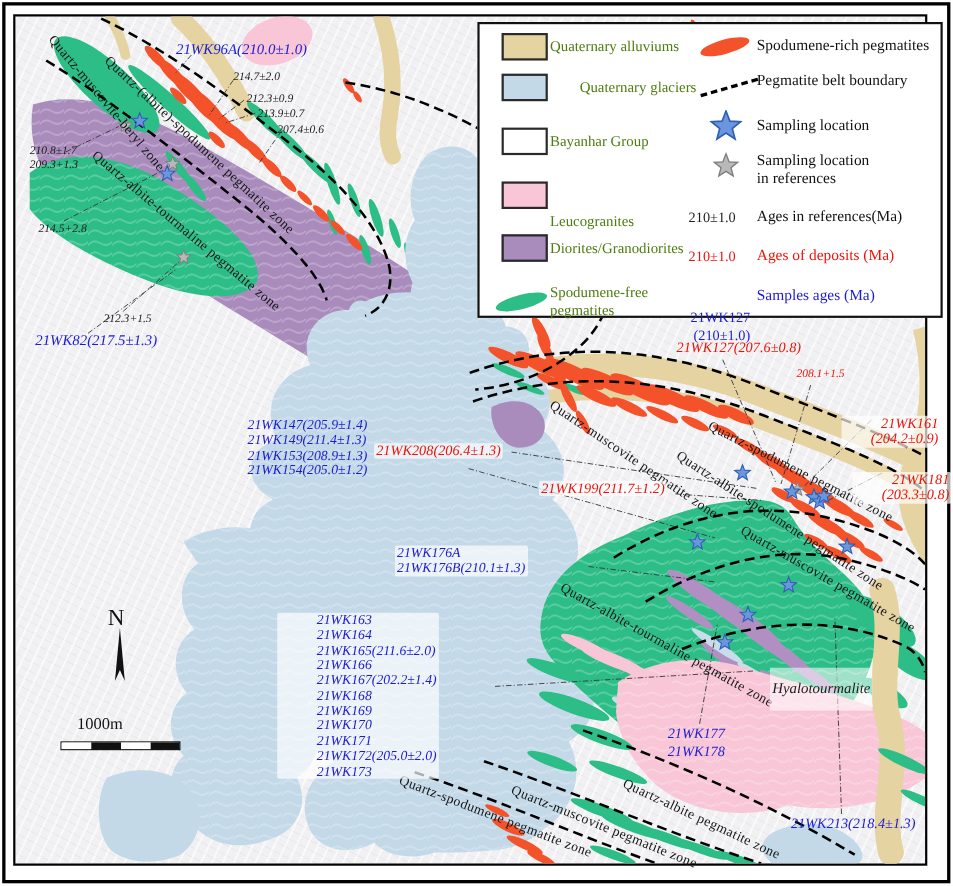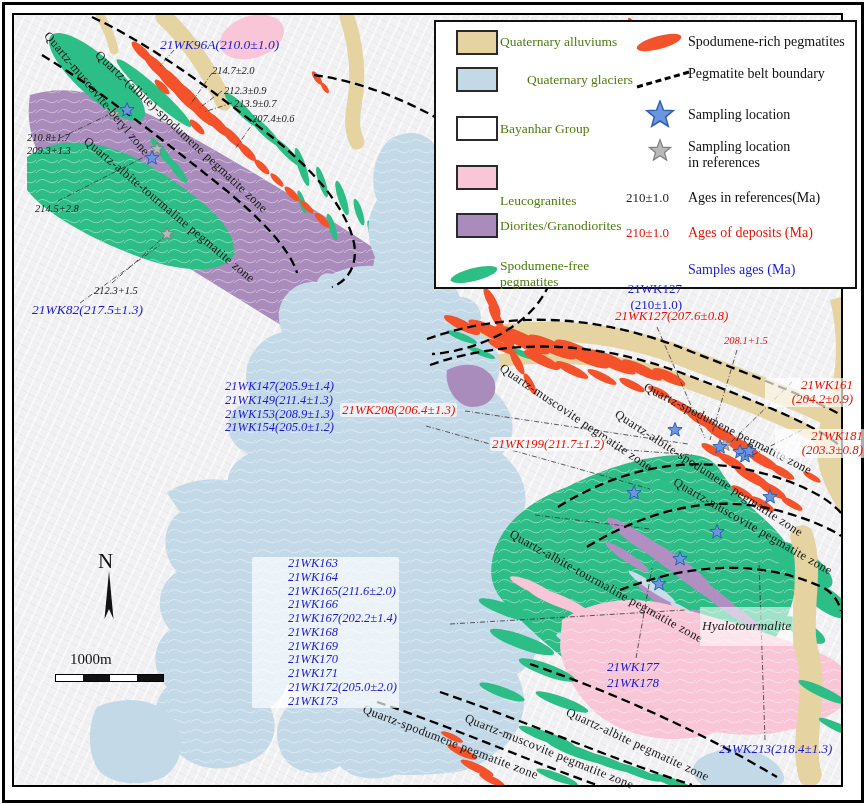--- a/index.html
+++ b/index.html
@@ -311,20 +311,24 @@
     <div class="zone" style="left:556px;top:690px;transform:rotate(25deg);">Quartz-albite pegmatite zone</div>
 
     <div class="lbl blue fs135" style="left:146px;top:23px;">21WK96A(210.0±1.0)</div>
     <div class="lbl blue fs135" style="left:18px;top:288px;">21WK82(217.5±1.3)</div>
     <div class="lbl blue fs125" style="left:176px;top:365px;margin-left:35px;">
       <div>21WK147(205.9±1.4)</div>
       <div>21WK149(211.4±1.3)</div>
       <div>21WK153(208.9±1.3)</div>
       <div>21WK154(205.0±1.2)</div>
     </div>
+    <div class="lbl blue fs125 bg" style="left:345px;top:481px;">
+      <div>21WK176A</div>
+      <div>21WK176B(210.1±1.3)</div>
+    </div>
     <div class="lbl blue fs125 bg" style="left:238px;top:542px;padding-left:36px;">
       <div>21WK163</div>
       <div>21WK164</div>
       <div>21WK165(211.6±2.0)</div>
       <div>21WK166</div>
       <div>21WK167(202.2±1.4)</div>
       <div>21WK168</div>
       <div>21WK169</div>
       <div>21WK170</div>
       <div>21WK171</div>

